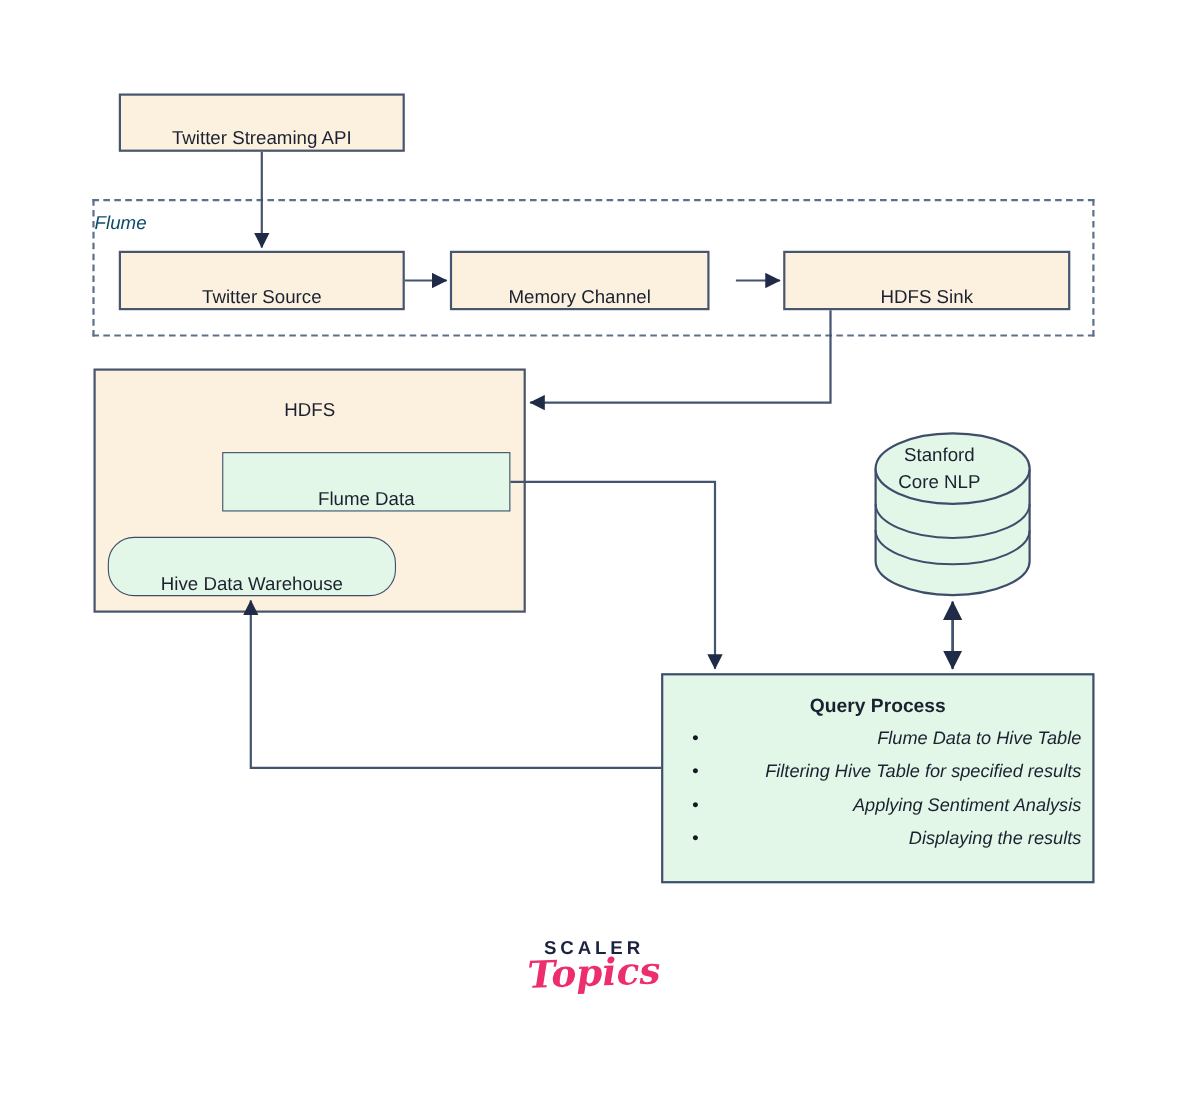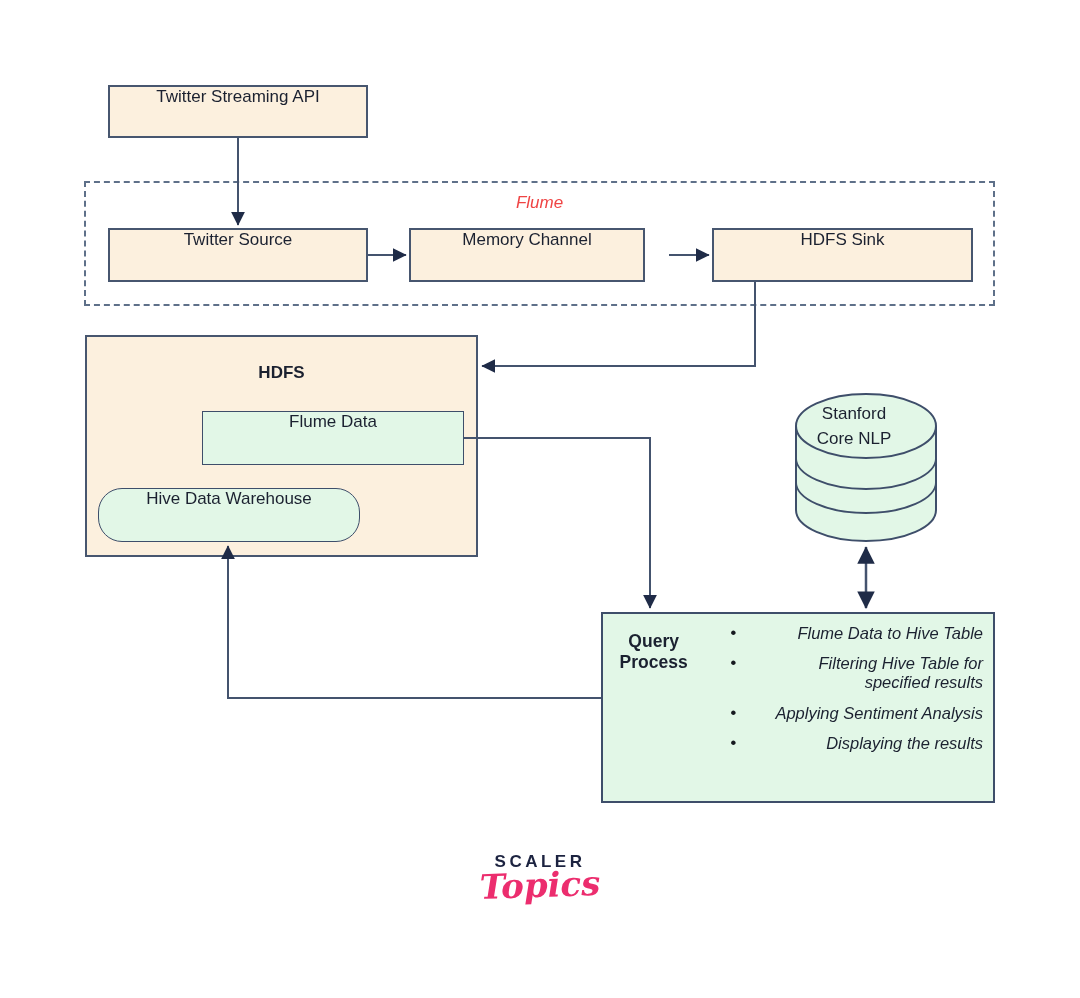--- a/index.html
+++ b/index.html
@@ -8,52 +8,52 @@
     position: relative;
     width: 1080px;
     height: 998px;
     background: #ffffff;
     overflow: hidden;
   }
   .node {
     position: absolute;
     box-sizing: border-box;
     display: flex;
-    align-items: flex-start;
+    align-items: flex-end;
     justify-content: center;
     font-size: 17px;
     text-align: center;
     z-index: 1;
   }
   .peach { background: #fcf0de; border: 2px solid #47566f; }
   .green { background: #e2f7e7; border: 2px solid #3e4e6a; }
   .group-dashed {
     position: absolute;
     box-sizing: border-box;
     border: 2px dashed #5e7089;
     z-index: 0;
   }
   .group-label {
     position: absolute;
     width: 100%;
     top: 10px;
-    text-align: center;
+    text-align: left;
     font-style: italic;
     font-size: 17px;
-    color: #ef4444;
+    color: #0c4a6e;
   }
   .container-title {
     position: absolute;
     width: 100%;
     text-align: center;
-    font-weight: 700;
+    font-weight: 400;
     font-size: 17px;
   }
   #hdfs-container { z-index: 1; }
-  #query-process { flex-direction: row; justify-content: flex-start; align-items: stretch; }
+  #query-process { flex-direction: column; justify-content: flex-start; align-items: stretch; }
   #query-title { margin-top: 17px; font-weight: 700; font-size: 17.5px; text-align: center; }
   #query-list {
     margin: 10px 0 0 0;
     padding: 0 10px 0 26px;
     list-style: none;
     text-align: right;
     font-style: italic;
   }
   #query-list li {
     position: relative;

